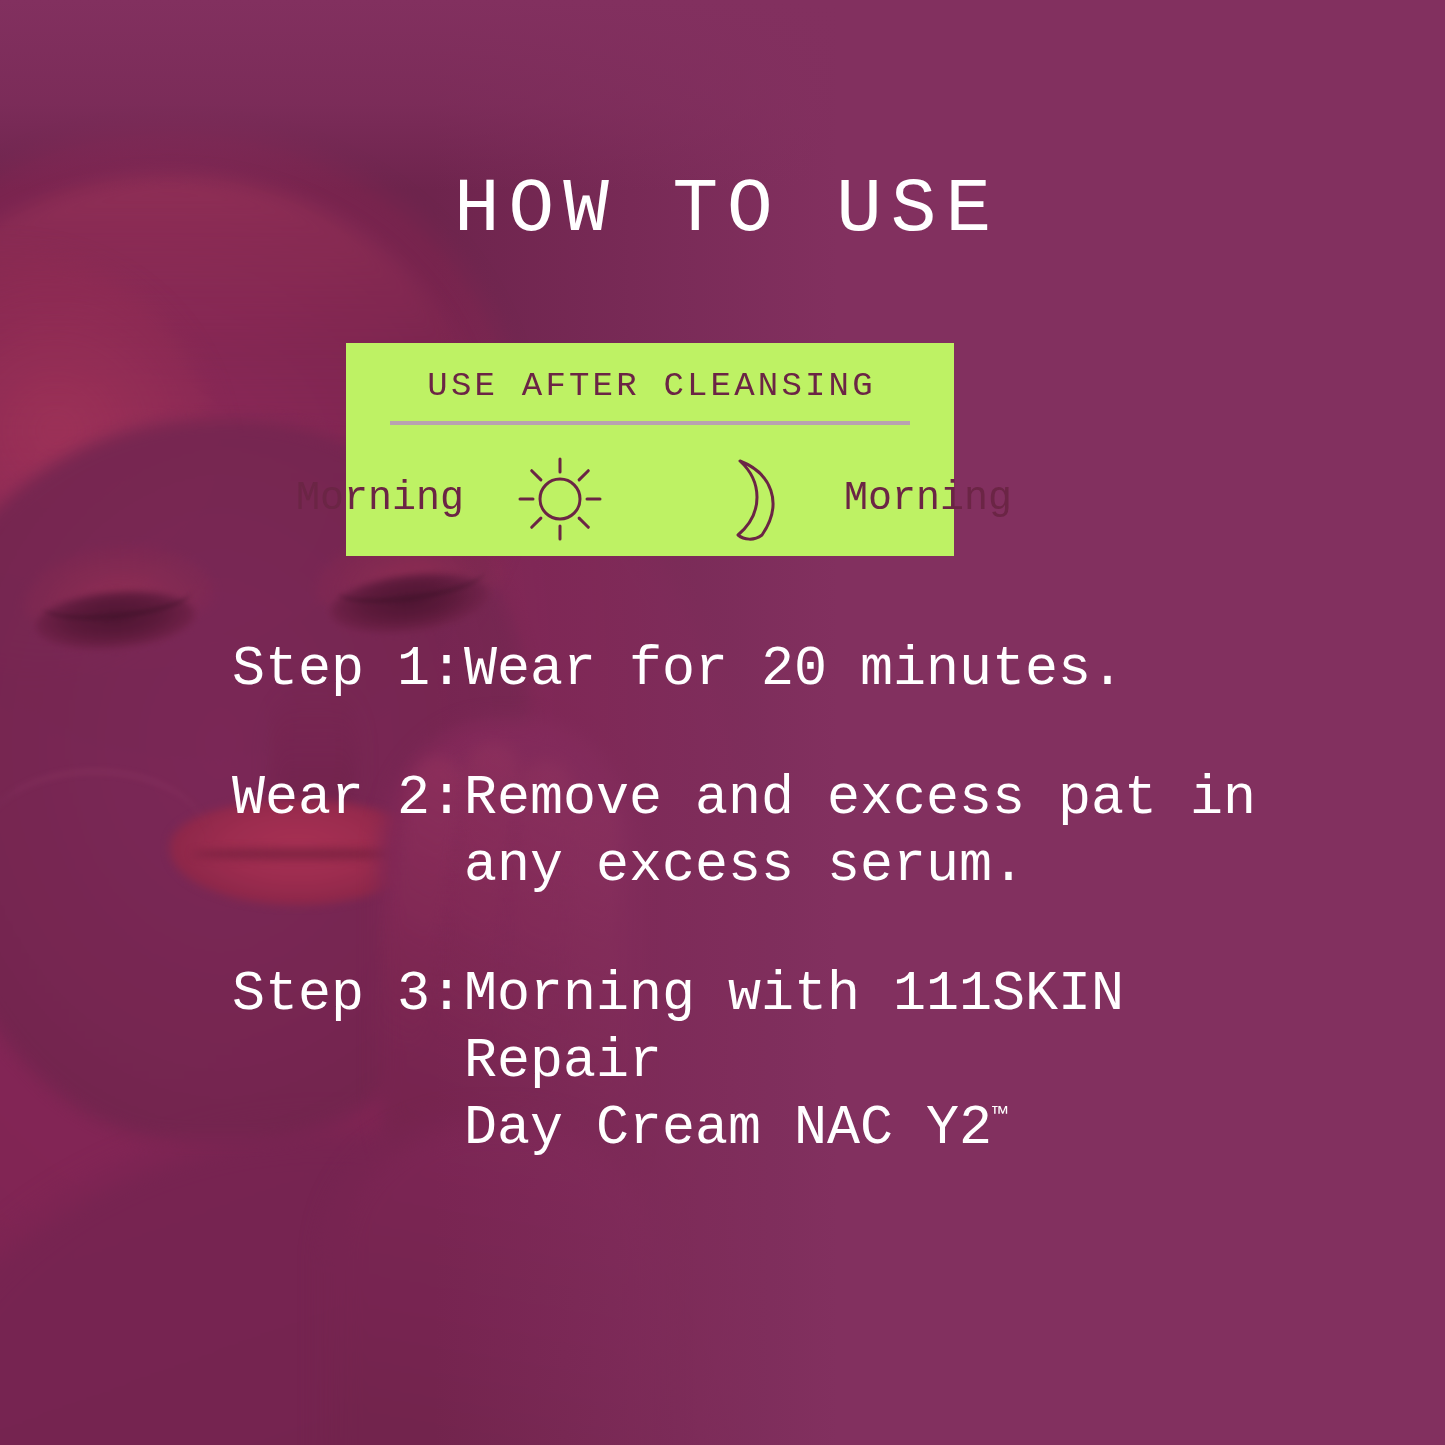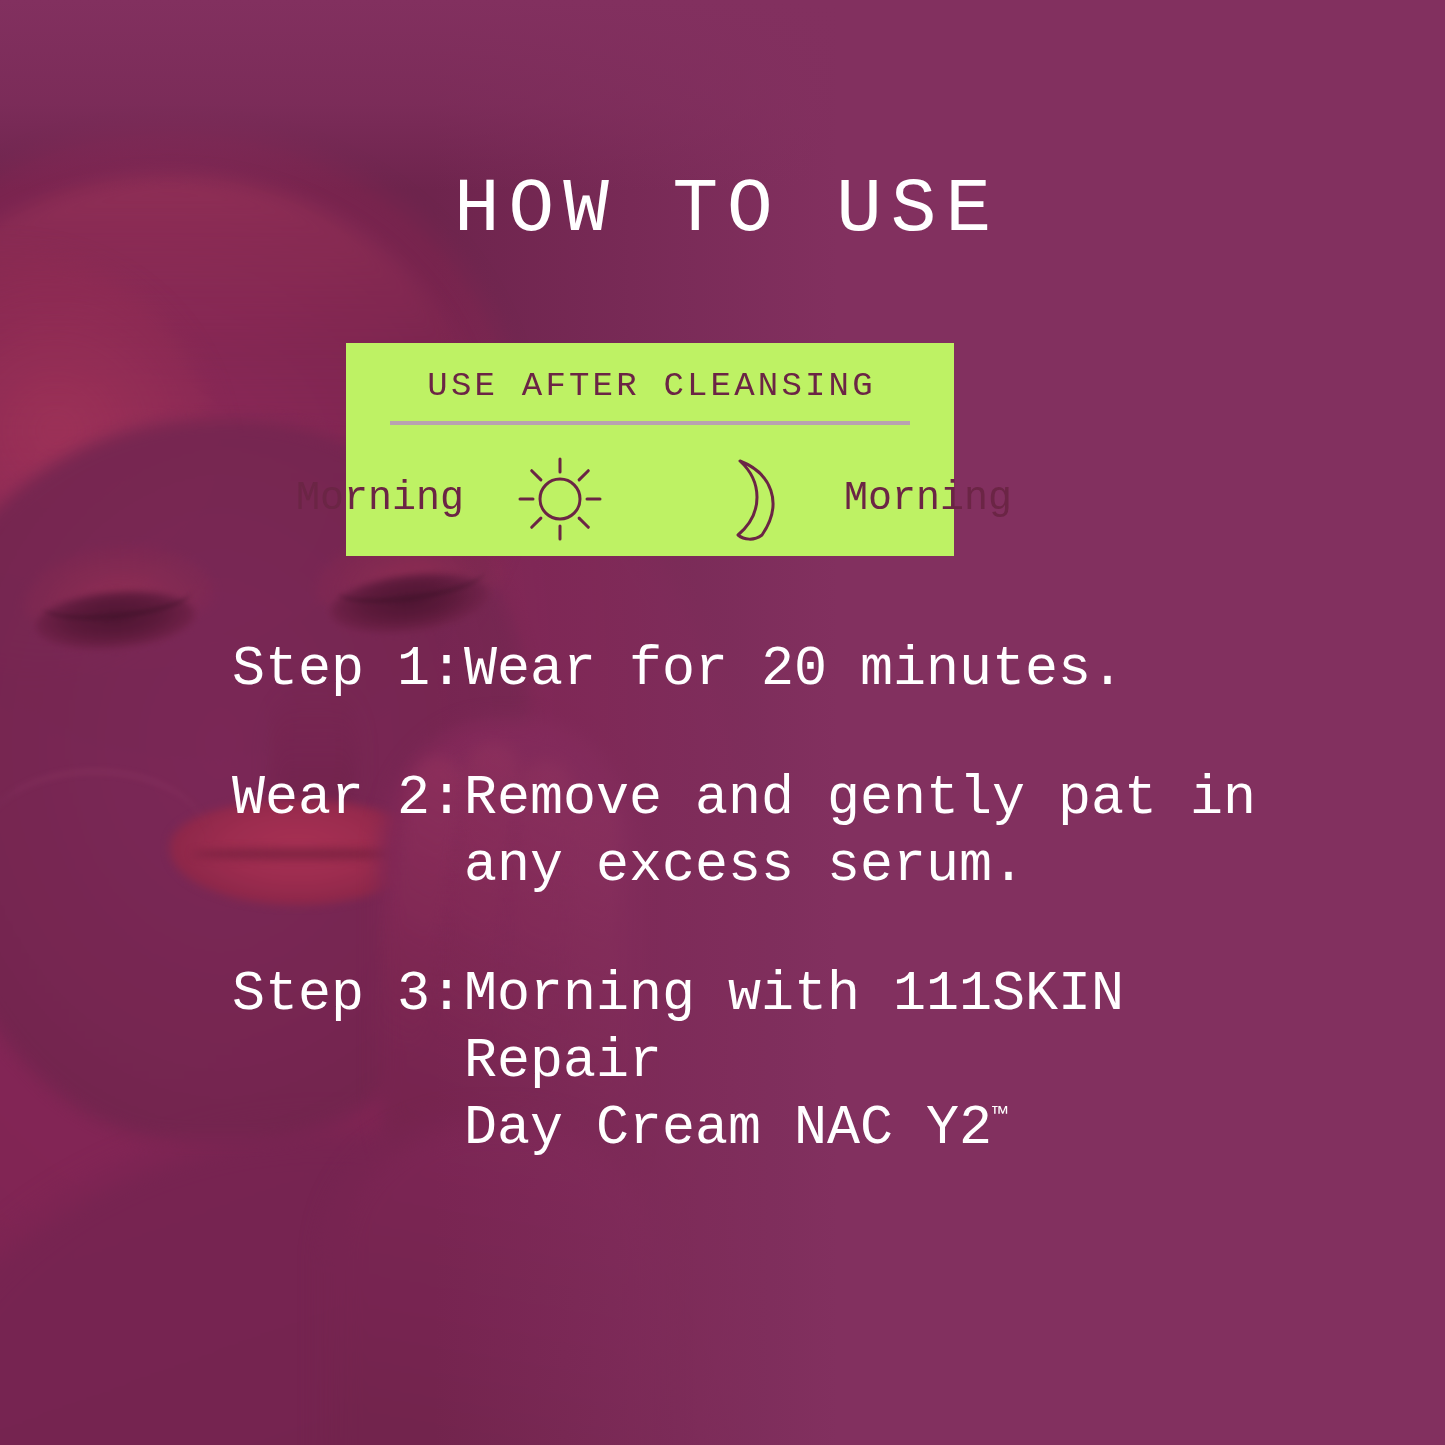--- a/index.html
+++ b/index.html
@@ -434,21 +434,21 @@
       <div class="step">
         <div class="step-label">Step 1:</div>
         <div class="step-body">
           <span class="ln">Wear for 20 minutes.</span>
         </div>
       </div>
 
       <div class="step">
         <div class="step-label">Wear 2:</div>
         <div class="step-body">
-          <span class="ln">Remove and gently pat in</span>
+          <span class="ln">Remove and excess pat in</span>
           <span class="ln">any excess serum.</span>
         </div>
       </div>
 
       <div class="step">
         <div class="step-label">Step 3:</div>
         <div class="step-body">
           <span class="ln">Morning with 111SKIN Repair</span>
           <span class="ln"><span>Day Cream NAC Y2</span><span class="tm">™</span></span>
         </div>

